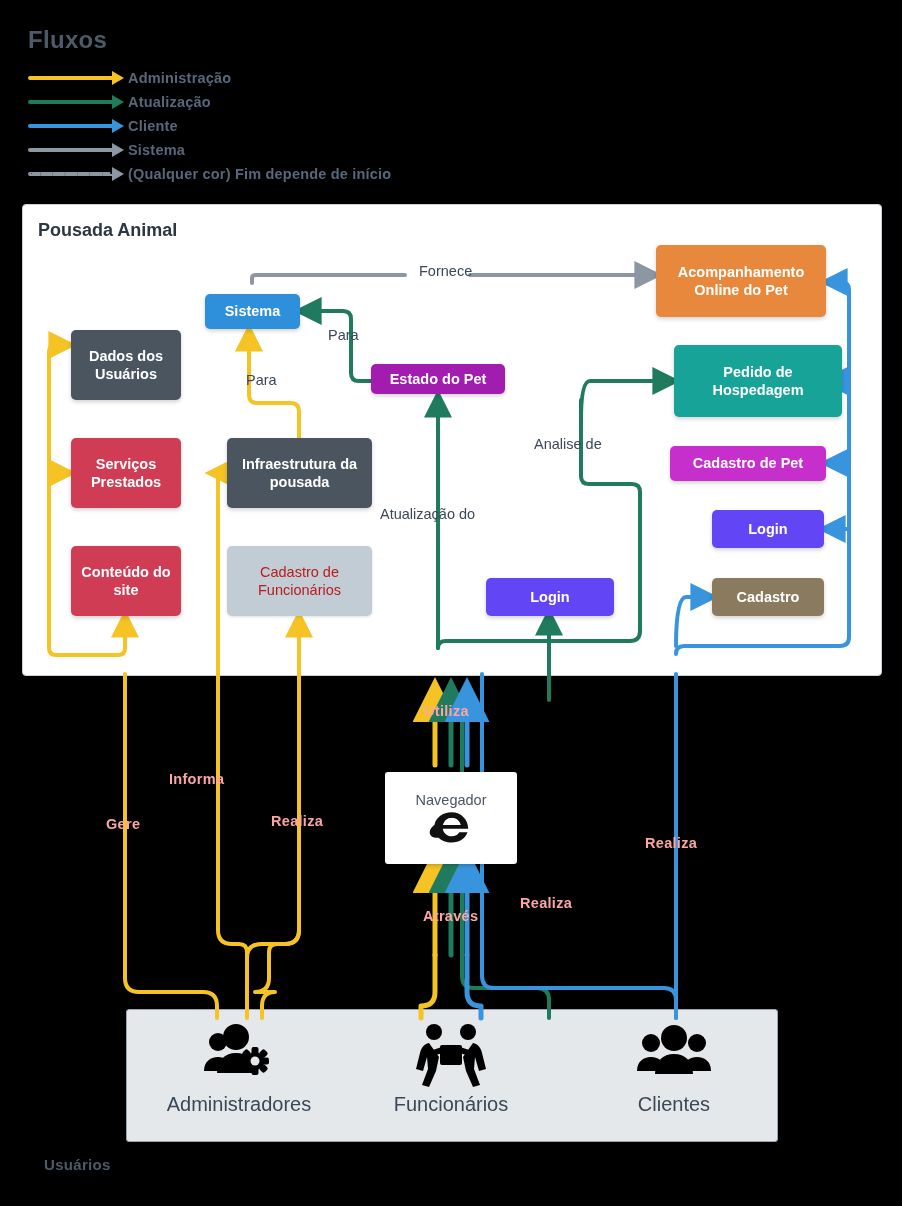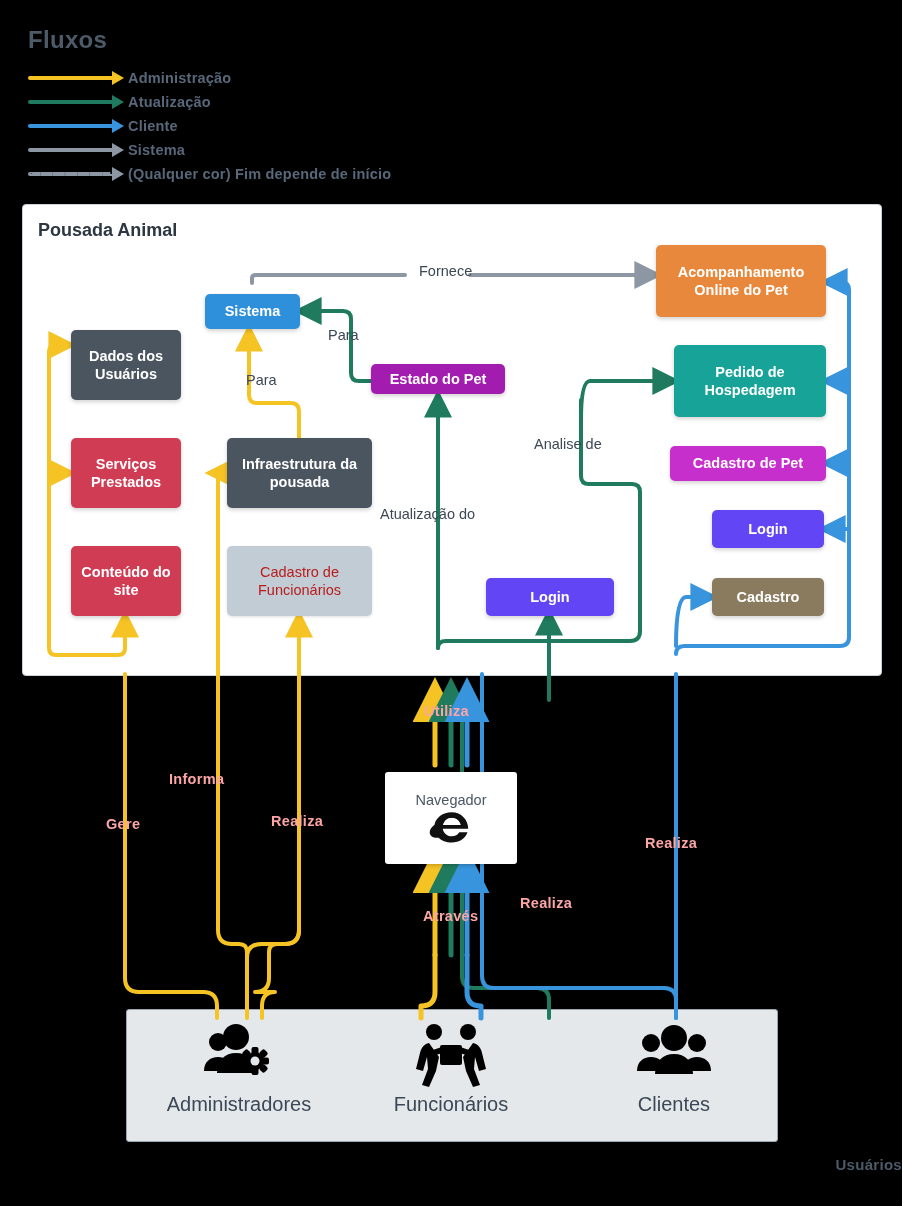--- a/index.html
+++ b/index.html
@@ -27,22 +27,22 @@
   .node{position:absolute;box-sizing:border-box;display:flex;align-items:center;justify-content:center;
         text-align:center;border-radius:5px;color:#fff;font-weight:bold;font-size:14.5px;line-height:1.25;
         box-shadow:0 2px 4px rgba(0,0,0,.18);padding:4px 8px;}
   .node.light{color:#b91c1c;font-weight:normal;box-shadow:0 1px 3px rgba(0,0,0,.12);}
 
   
   #users{position:absolute;left:126px;top:1009px;width:650px;height:131px;
          background:#e4e8eb;border:1px solid #9aa7b2;border-radius:3px;}
   .user-col{position:absolute;top:14px;width:180px;text-align:center;}
   .user-label{color:#3c4855;font-size:20px;margin-top:4px;}
-  #users-caption{position:absolute;left:0;right:0;top:1156px;text-align:right;
-                 color:#4d5a68;font-size:15px;font-weight:bold;letter-spacing:.3px;}
+  #users-caption{position:absolute;left:0;right:0;top:1156px;text-align:left;
+                 color:#4d5a68;font-size:15px;font-weight:bold;letter-spacing:.3px;padding-left:44px;}
 
   
   #browser{position:absolute;left:385px;top:772px;width:132px;height:92px;background:#fff;
            border-radius:3px;box-shadow:0 1px 4px rgba(0,0,0,.25);
            display:flex;flex-direction:column;align-items:center;justify-content:center;gap:0;}
   #browser .bname{color:#4b5764;font-size:14.5px;}
 
   
   .elabel{position:absolute;font-size:14.5px;white-space:nowrap;}
   .elabel.dark{color:#3c4855;}
@@ -250,21 +250,21 @@
       </div>
     <div class="node" style="left:371px;top:364px;width:134px;height:30px;background:#a21caf">
         <span>Estado do Pet</span>
       </div>
     <div class="node" style="left:486px;top:578px;width:128px;height:38px;background:#6246F5">
         <span>Login</span>
       </div>
     <div class="node" style="left:656px;top:245px;width:170px;height:72px;background:#E8883C">
         <span>Acompanhamento Online do Pet</span>
       </div>
-    <div class="node" style="left:674px;top:345px;width:152px;height:72px;background:#17A398">
+    <div class="node" style="left:674px;top:345px;width:168px;height:72px;background:#17A398">
         <span>Pedido de Hospedagem</span>
       </div>
     <div class="node" style="left:670px;top:446px;width:156px;height:35px;background:#C62FCB">
         <span>Cadastro de Pet</span>
       </div>
     <div class="node" style="left:712px;top:510px;width:112px;height:38px;background:#6246F5">
         <span>Login</span>
       </div>
     <div class="node" style="left:712px;top:578px;width:112px;height:38px;background:#8A7B5E">
         <span>Cadastro</span>

